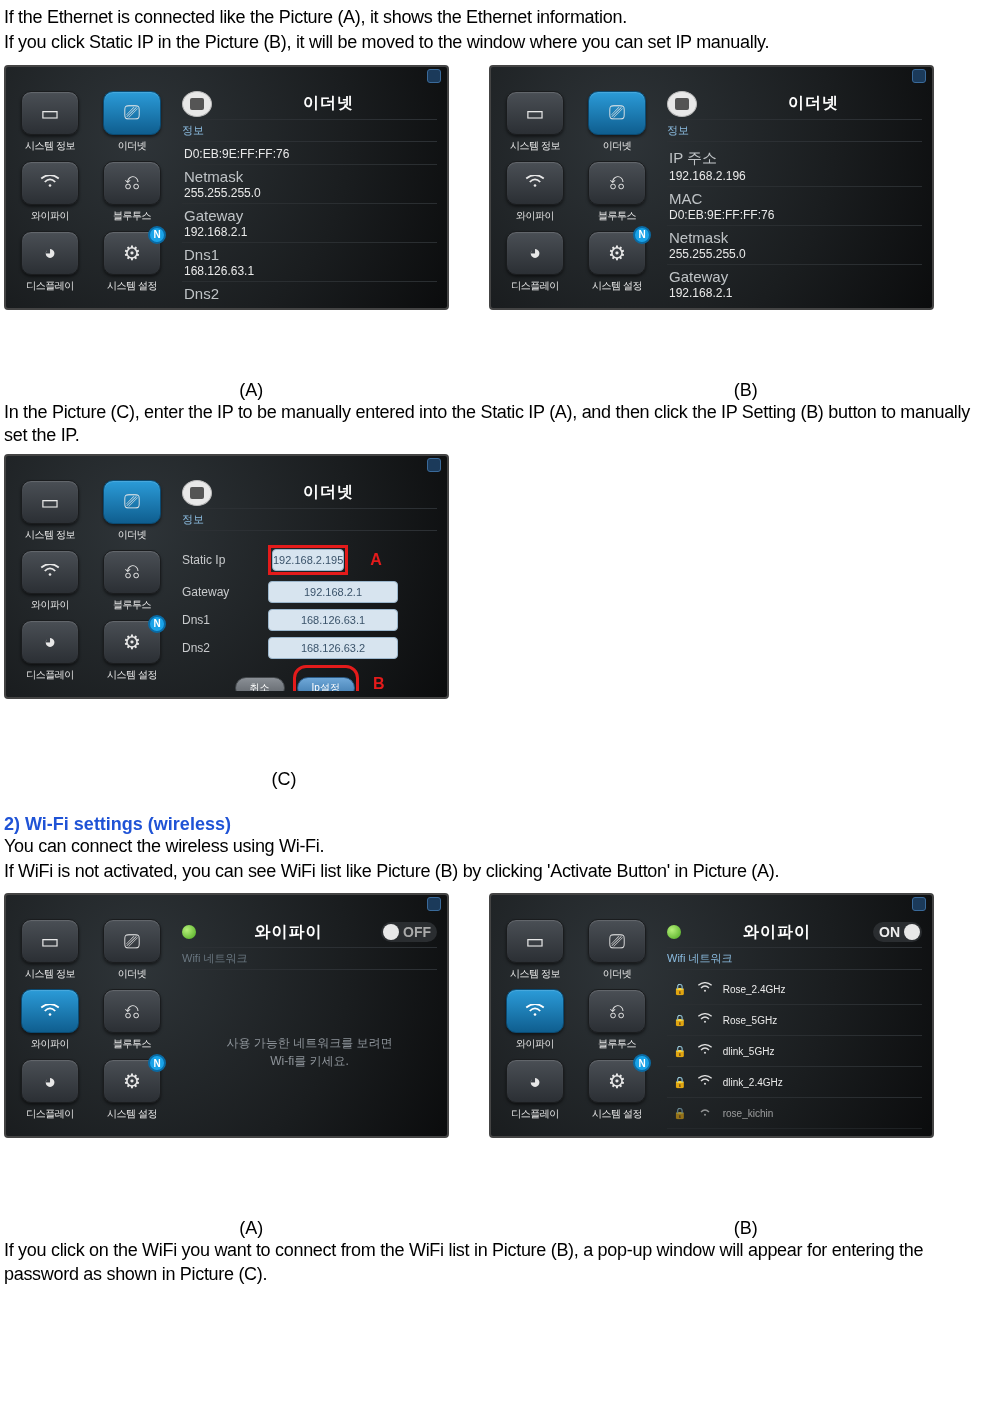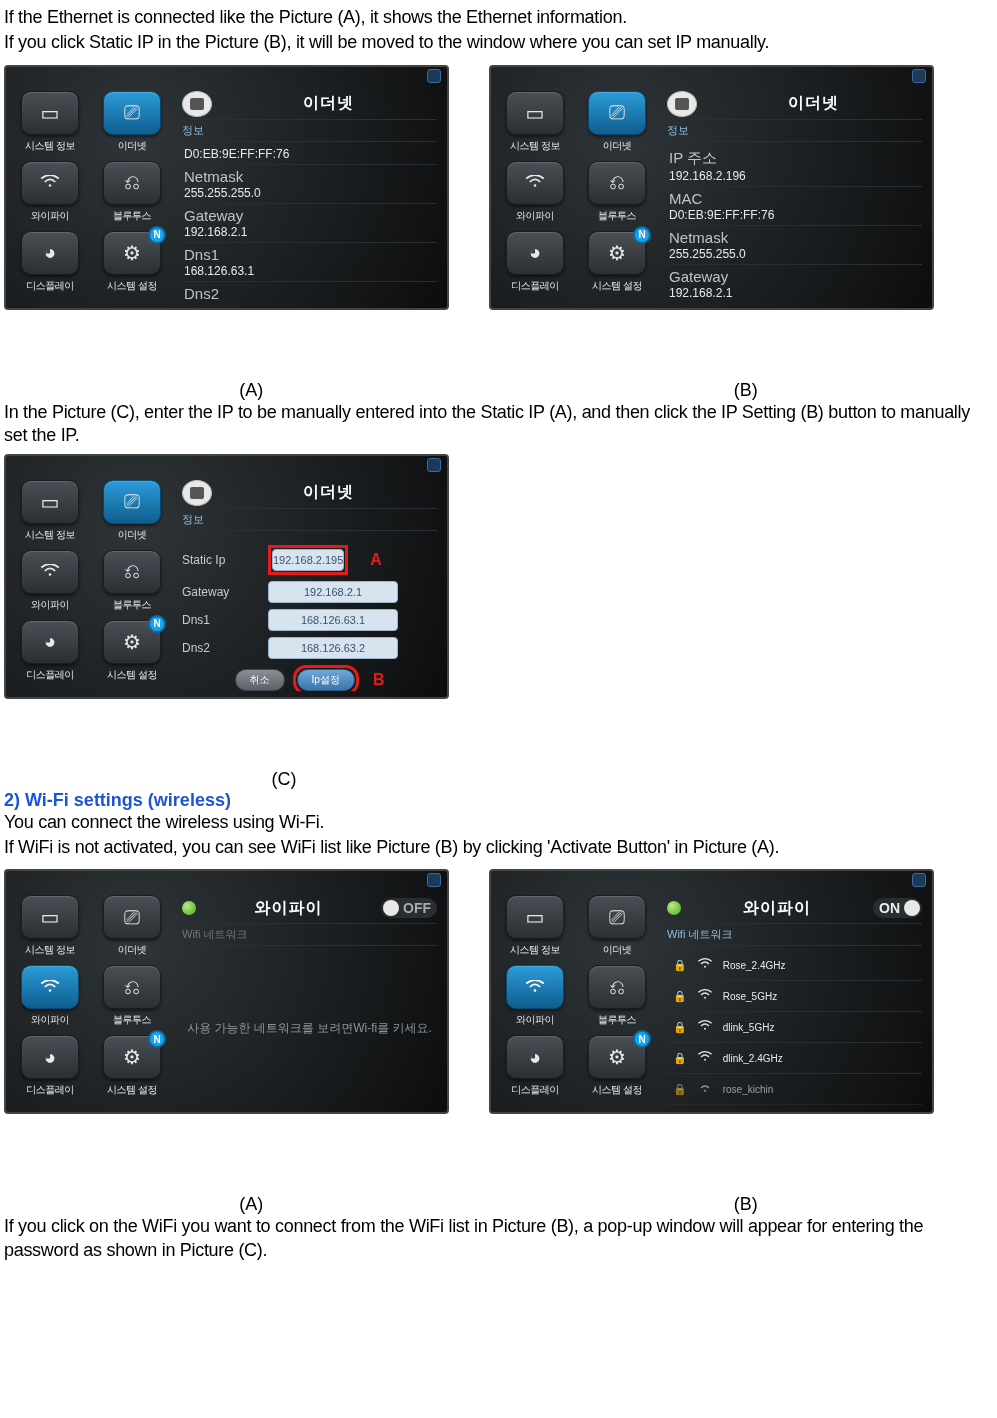--- a/index.html
+++ b/index.html
@@ -77,34 +77,34 @@
     color:#3a536a; font-size:11px; text-align:center;
     display:flex; align-items:center; justify-content:center;
   }
   .red-box { border:3px solid #e41b1b; padding:1px;}
   .letter-a { color:#e41b1b; font-size:16px; font-weight:bold; margin-left:6px;}
   .letter-b { color:#e41b1b; font-size:16px; font-weight:bold; margin-left:6px;}
   .btn-small {
     height:22px; padding:0 14px; border-radius:11px;
     background:linear-gradient(to bottom,#6fa8d8,#3a76aa);
     border:1px solid #2a5a86; color:#fff; font-size:10px;
-    display:flex; align-items:center; justify-content:center;
+    display:flex; align-items:center; justify-content:center;margin-top:8px;
   }
   .btn-cancel { background:linear-gradient(to bottom,#8a8f95,#5c6167); border:1px solid #44484c;}
 
-  .wifi-msg { flex:1; display:flex; flex-direction:row; align-items:center; justify-content:center; color:#8e949a; font-size:12px; text-align:center; line-height:1.5;}
+  .wifi-msg { flex:1; display:flex; flex-direction:column; align-items:center; justify-content:center; color:#8e949a; font-size:12px; text-align:center; line-height:1.5;}
   .wifi-item { display:flex; align-items:center; gap:10px; padding:8px 6px; border-bottom:1px solid #2a2e31;}
   .lock-ic { font-size:11px; color:#c8c8c8;}
   .wifi-ic svg { width:16px; height:12px; }
   .wifi-name { color:#eaeaea; font-size:10px;}
 
   .caption-row { display:flex; margin-top:6px; }
   .caption-row .cap { flex:1; text-align:center; font-family:"Arial Narrow", Arial, sans-serif; font-size:18px;}
 
-  .section-title { margin-top:0; }
+  .section-title { margin-top:24px; }
   .section-title .num { color:#1f53d6; font-weight:bold; font-size:18px;}
   .section-title .txt { color:#1f53d6; font-weight:bold; font-size:18px;}
 
   .green-dot { width:14px; height:14px; border-radius:50%; background: radial-gradient(circle at 35% 35%, #b6f07a, #4aa81e);}
 </style>
 </head>
 <body>
 
 <p class="para narrow">If the Ethernet is connected like the Picture (A), it shows the Ethernet information.</p>
 <p class="para narrow">If you click Static IP in the Picture (B), it will be moved to the window where you can set IP manually.</p>

